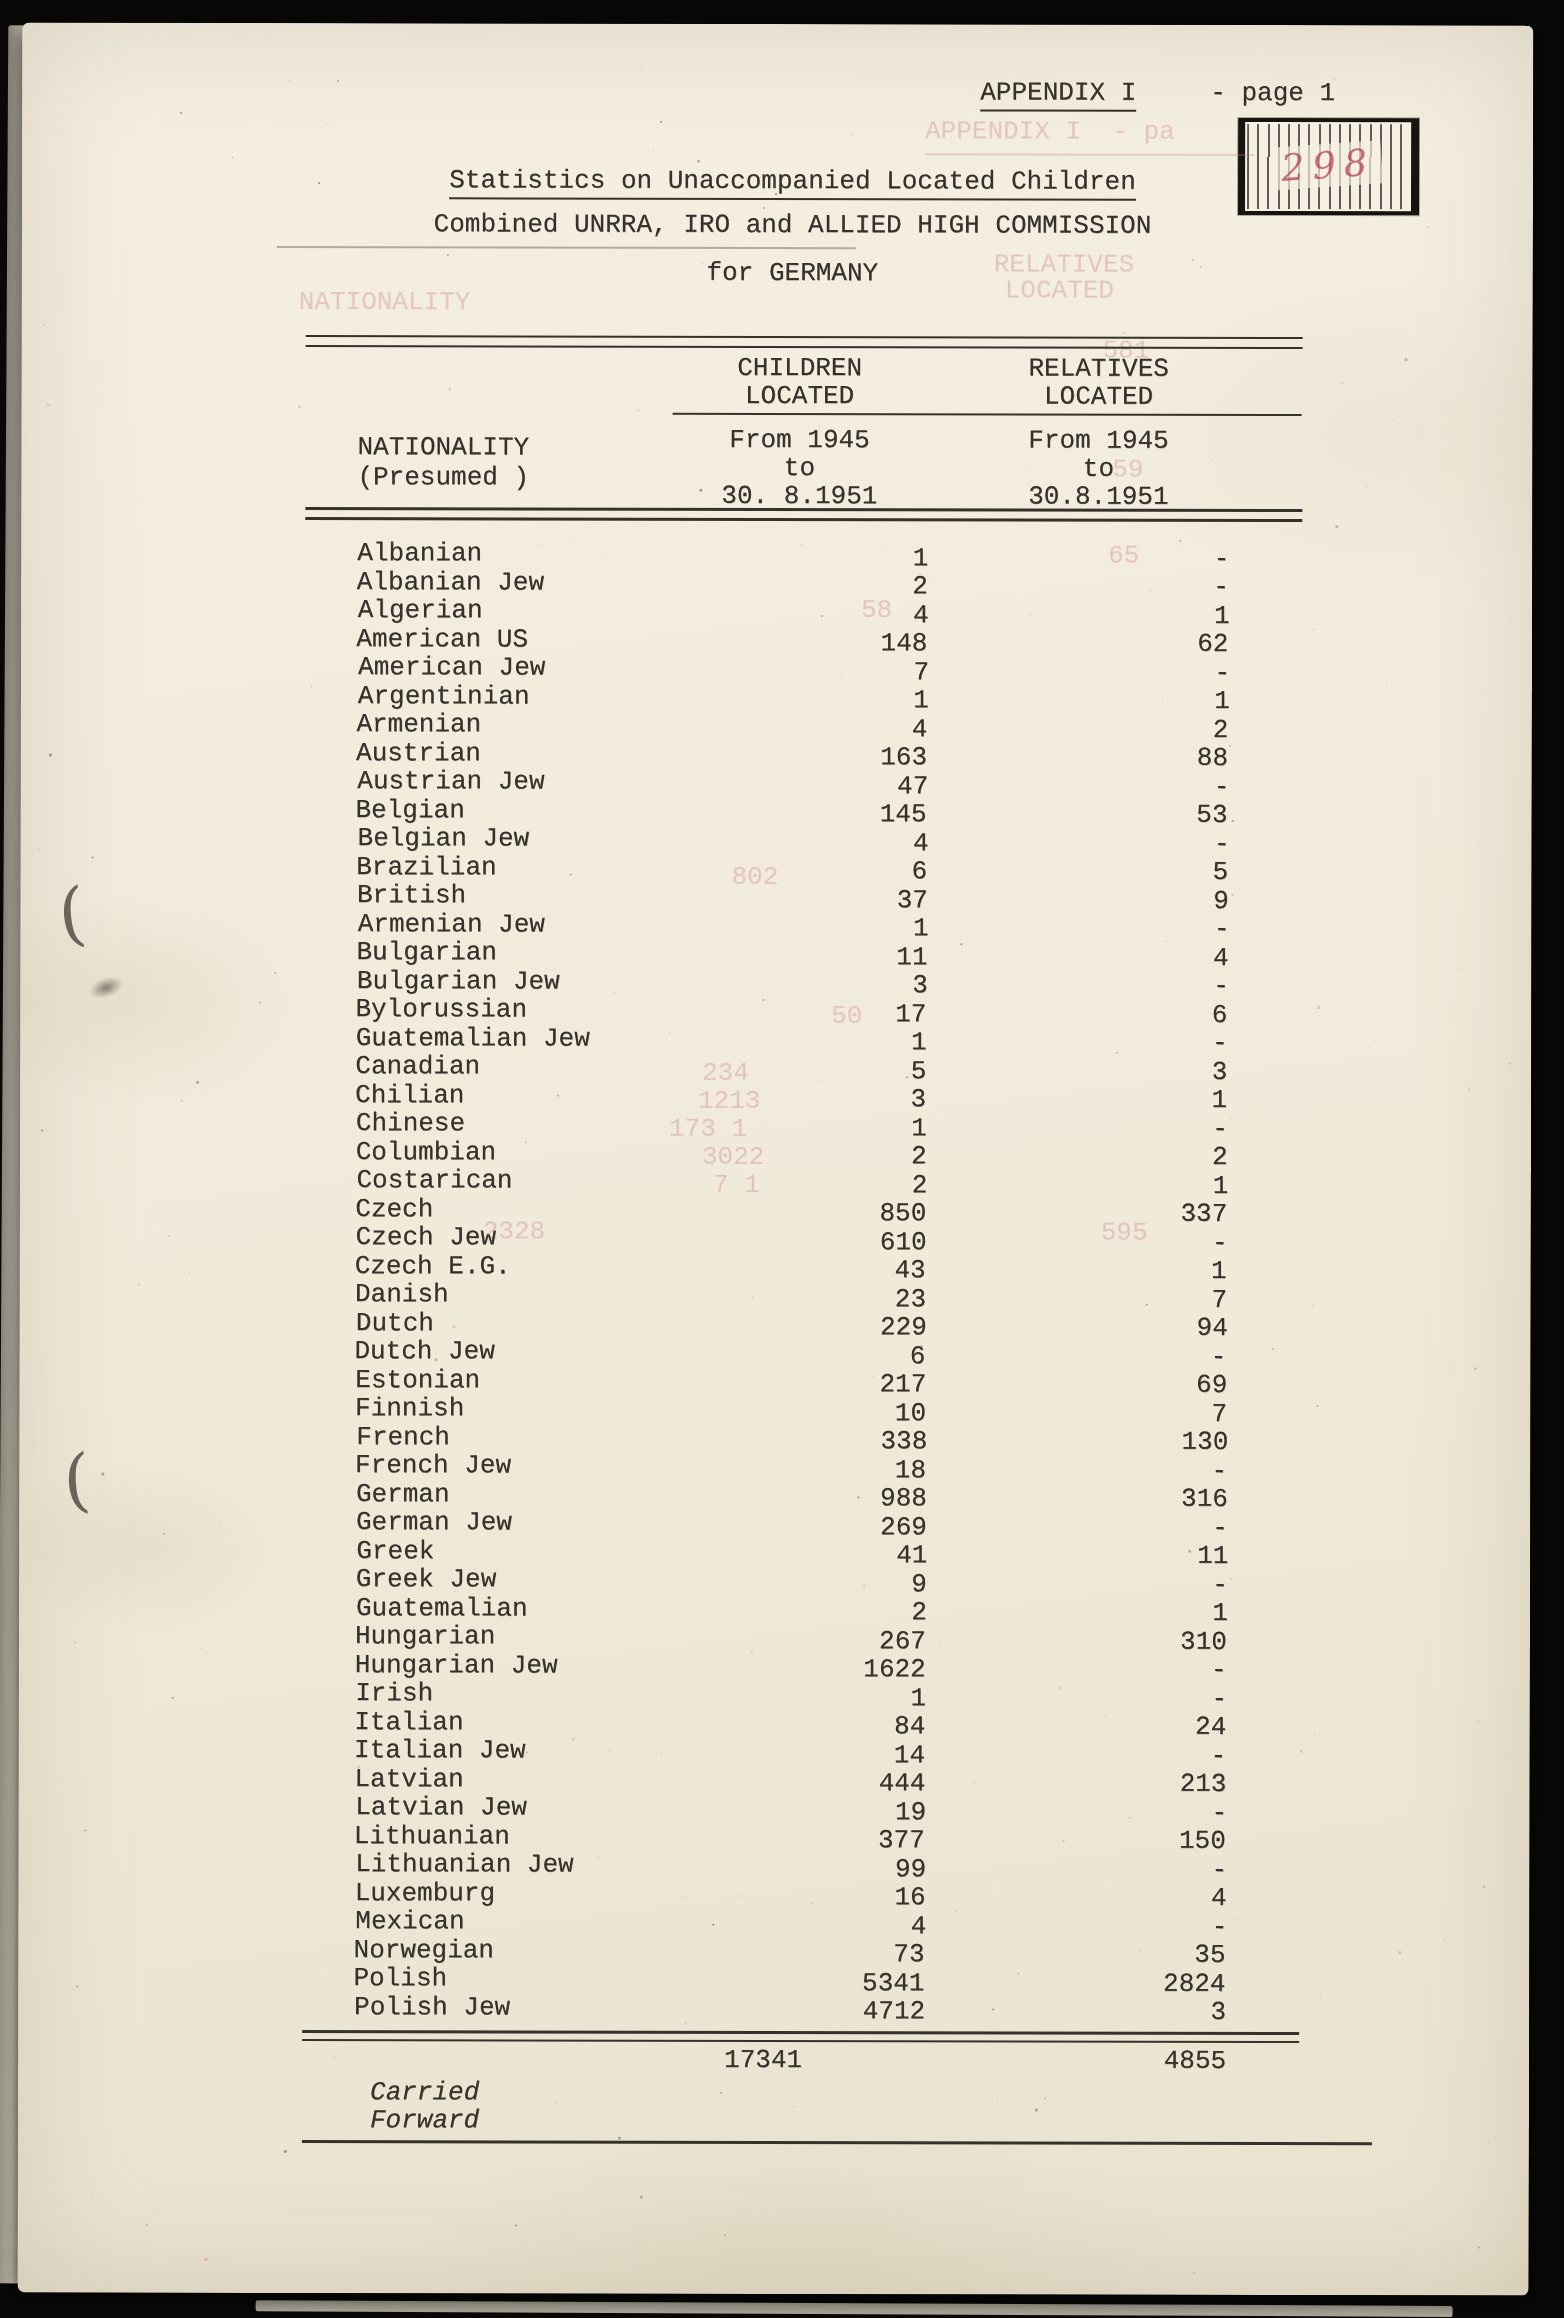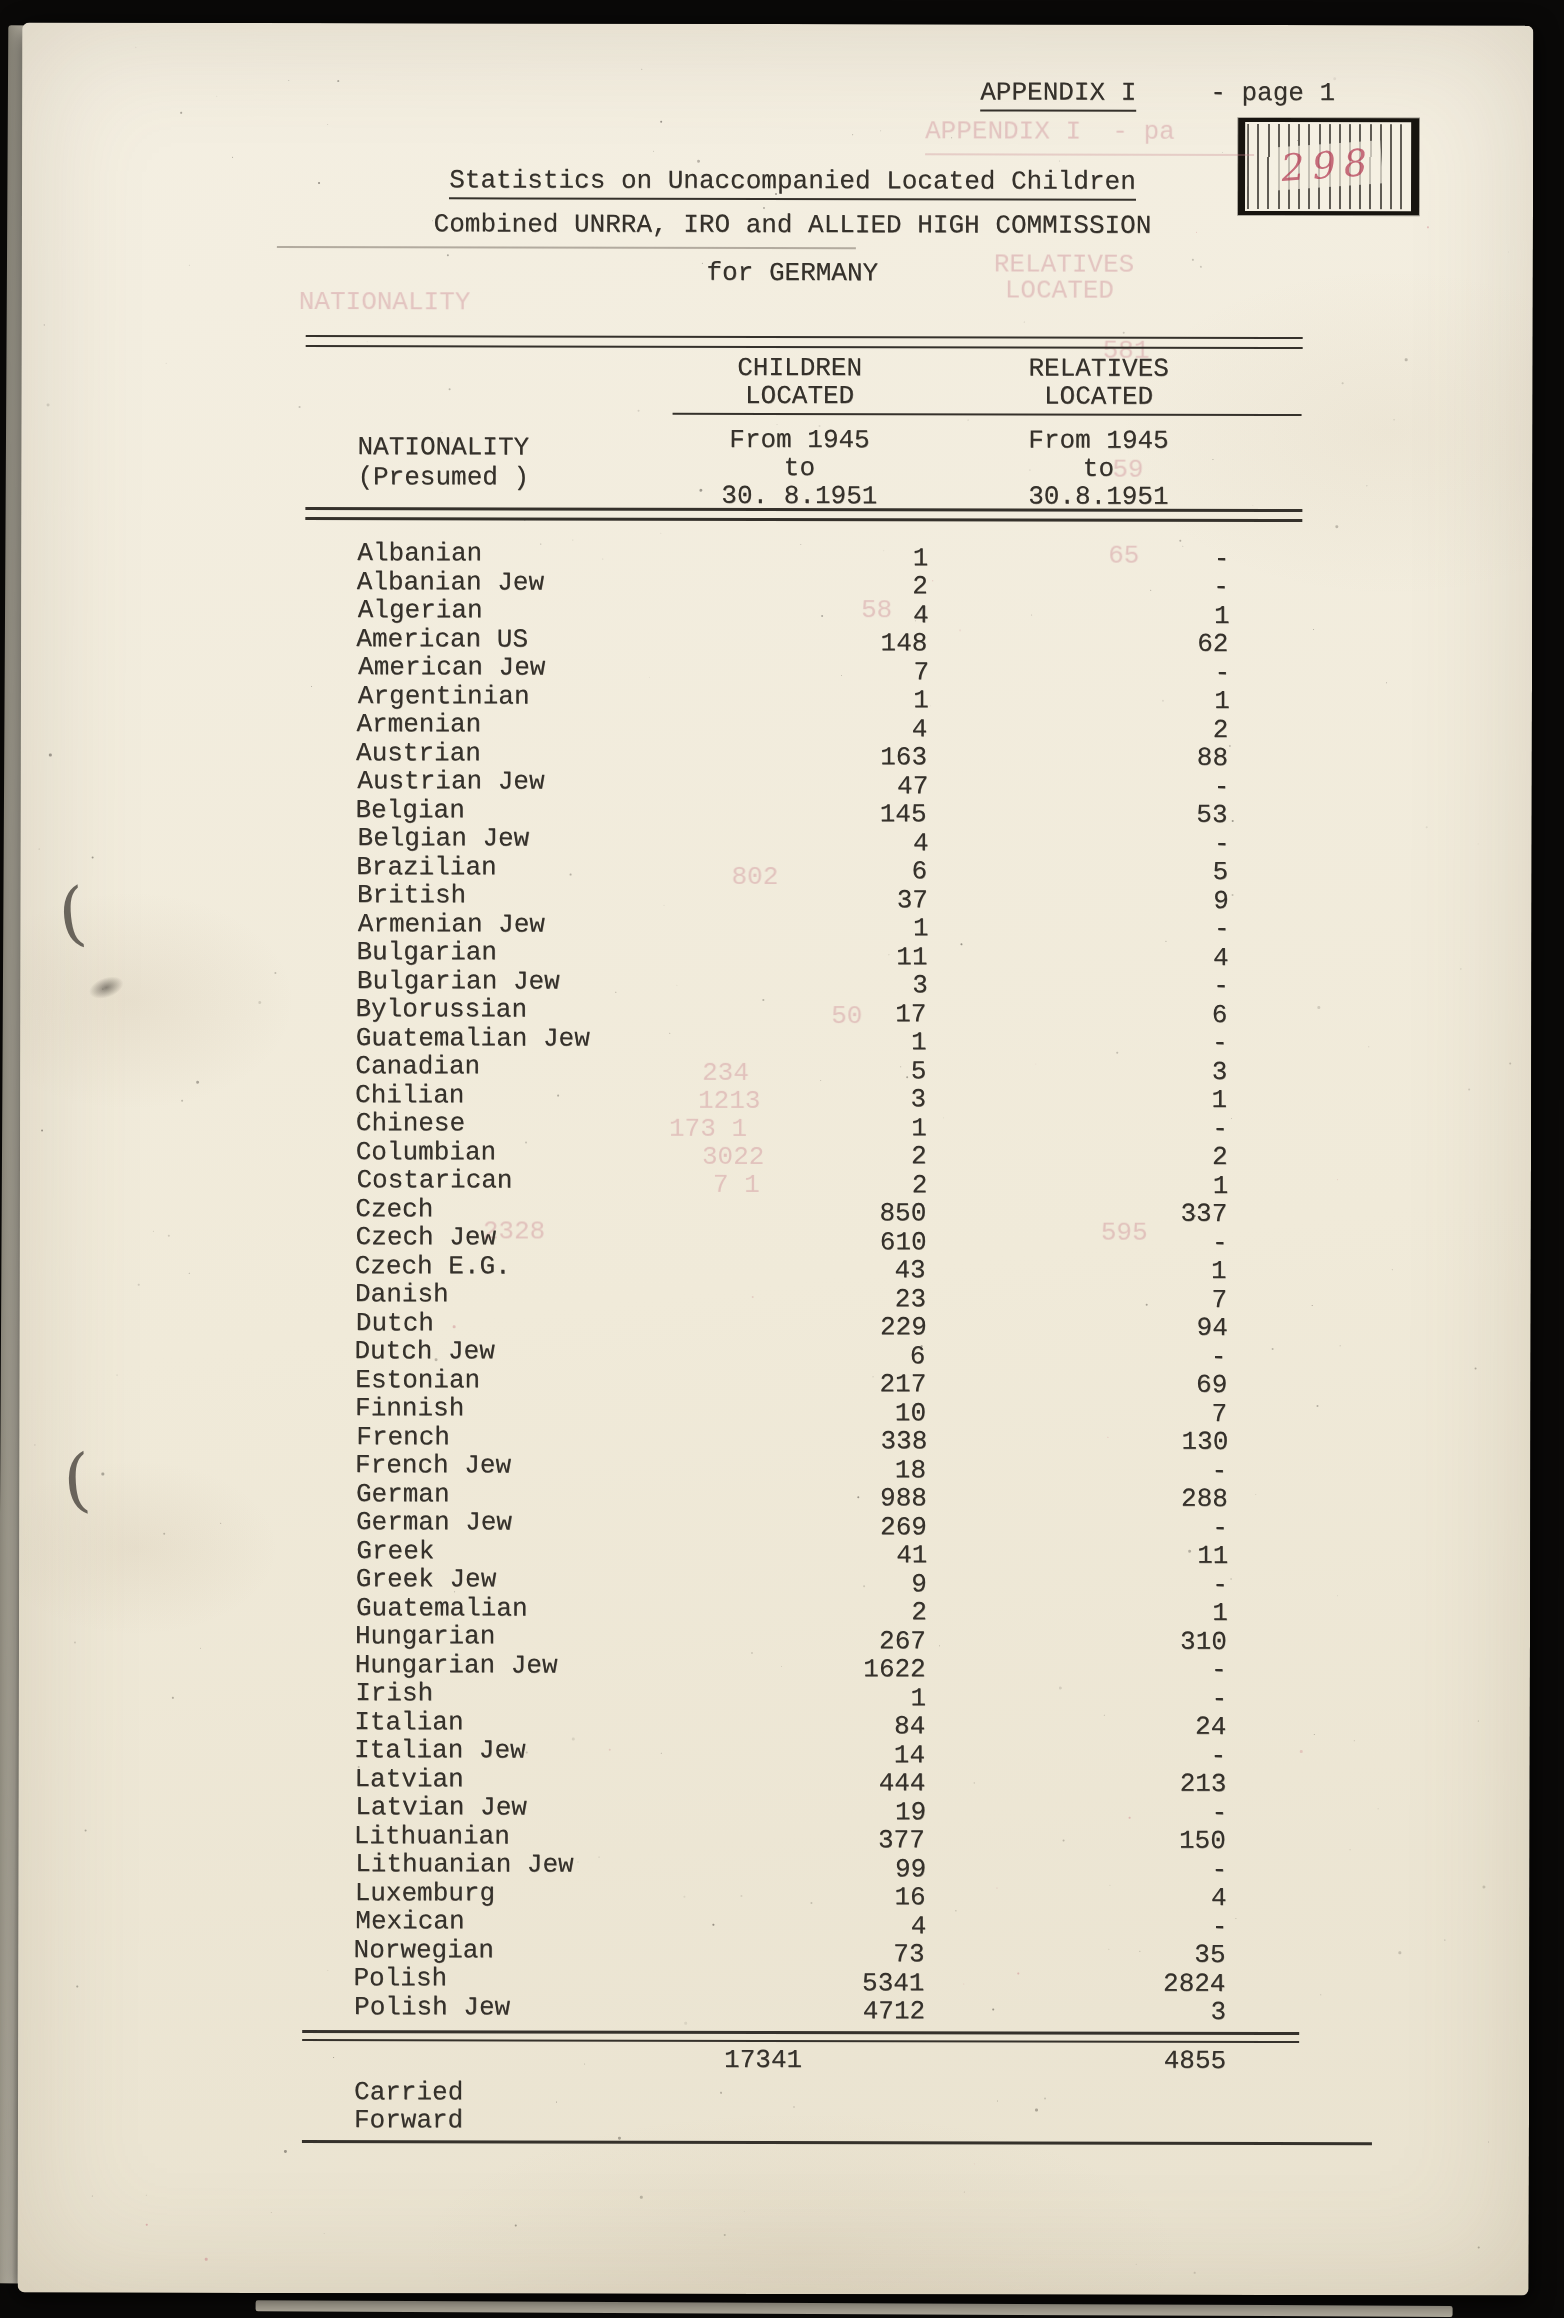--- a/index.html
+++ b/index.html
@@ -84,21 +84,21 @@
   #rows{position:absolute;left:304px;top:540px;width:997px;}
   .row{display:flex;height:28.5px;line-height:28.5px;white-space:nowrap;}
   .row .nat{margin-left:52px;width:370px;overflow:visible;}
   .row .ch{width:201px;text-align:right;position:relative;top:3.9px;}
   .row .rel{width:301px;text-align:right;position:relative;top:3.9px;}
 
   #totals-row{position:absolute;left:304px;top:2046px;width:997px;display:flex;line-height:28px;}
   #totals-row .nat{margin-left:52px;width:370px;}
   #totals-row .ch{width:201px;text-align:left;}
   #totals-row .rel{width:301px;text-align:right;}
-  .carried{position:absolute;left:356px;top:2079px;line-height:28px;}
+  .carried{position:absolute;left:372px;top:2079px;line-height:28px;font-style:italic;}
 
   
   #bleed-layer{position:absolute;inset:0;z-index:2;}
   .bleed{
     position:absolute;color:#c9808d;opacity:.38;font-size:26px;
     filter:blur(0.5px);white-space:pre;
   }
   
   #marks-layer{position:absolute;inset:0;z-index:4;}
   .mark{position:absolute;color:#3f3a34;opacity:.75;font-family:"DejaVu Serif",serif;}
@@ -383,21 +383,21 @@
 
   <div class="row" style="transform: translateX(-0.3px);">
     <span class="nat">French Jew</span>
     <span class="ch">18</span>
     <span class="rel">-</span>
   </div>
 
   <div class="row" style="transform: translateX(0.6px);">
     <span class="nat">German</span>
     <span class="ch">988</span>
-    <span class="rel">288</span>
+    <span class="rel">316</span>
   </div>
 
   <div class="row" style="transform: translateX(0.7px);">
     <span class="nat">German Jew</span>
     <span class="ch">269</span>
     <span class="rel">-</span>
   </div>
 
   <div class="row" style="transform: translateX(1.2px);">
     <span class="nat">Greek</span>

